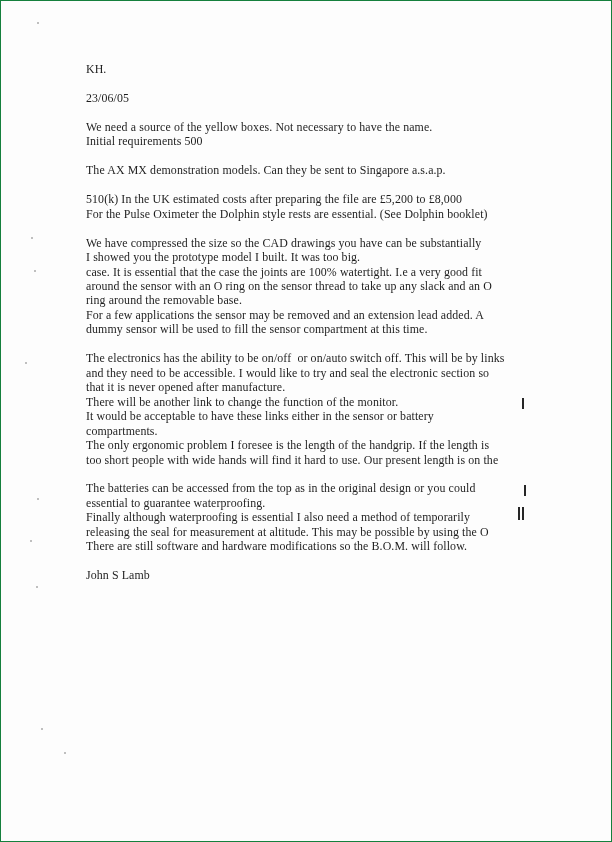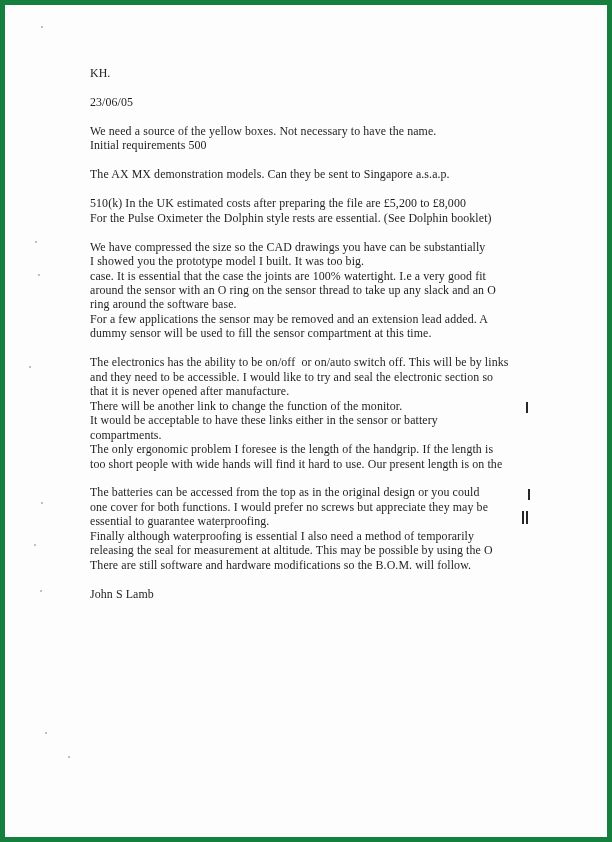--- a/index.html
+++ b/index.html
@@ -6,21 +6,21 @@
     margin: 0;
     padding: 0;
     background: #ffffff;
   }
   .page {
     position: relative;
     width: 612px;
     height: 842px;
     background: #fdfdfd;
     box-sizing: border-box;
-    border: 5px solid #15803d;
+    border: 1px solid #15803d;
     overflow: hidden;
     font-family: "Liberation Serif", "DejaVu Serif", serif;
   }
   .doc {
     position: absolute;
     left: 85px;
     top: 61px;
     width: 460px;
     font-size: 11.9px;
     line-height: 14.45px;
@@ -70,37 +70,36 @@
       </div>
       <div class="para">
         <div class="line">510(k) In the UK estimated costs after preparing the file are £5,200 to £8,000</div>
         <div class="line">For the Pulse Oximeter the Dolphin style rests are essential. (See Dolphin booklet)</div>
       </div>
       <div class="para">
         <div class="line">We have compressed the size so the CAD drawings you have can be substantially</div>
         <div class="line">I showed you the prototype model I built. It was too big.</div>
         <div class="line">case. It is essential that the case the joints are 100% watertight. I.e a very good fit</div>
         <div class="line">around the sensor with an O ring on the sensor thread to take up any slack and an O</div>
-        <div class="line">ring around the software base.</div>
+        <div class="line">ring around the removable base.</div>
         <div class="line">For a few applications the sensor may be removed and an extension lead added. A</div>
         <div class="line">dummy sensor will be used to fill the sensor compartment at this time.</div>
       </div>
       <div class="para">
         <div class="line">The electronics has the ability to be on/off  or on/auto switch off. This will be by links</div>
         <div class="line">and they need to be accessible. I would like to try and seal the electronic section so</div>
         <div class="line">that it is never opened after manufacture.</div>
         <div class="line">There will be another link to change the function of the monitor.</div>
         <div class="line">It would be acceptable to have these links either in the sensor or battery</div>
         <div class="line">compartments.</div>
         <div class="line">The only ergonomic problem I foresee is the length of the handgrip. If the length is</div>
         <div class="line">too short people with wide hands will find it hard to use. Our present length is on the</div>
       </div>
       <div class="para">
         <div class="line">The batteries can be accessed from the top as in the original design or you could</div>
-        <div class="line">one cover for both functions. I would prefer no screws but appreciate they may be</div>
         <div class="line">essential to guarantee waterproofing.</div>
         <div class="line">Finally although waterproofing is essential I also need a method of temporarily</div>
         <div class="line">releasing the seal for measurement at altitude. This may be possible by using the O</div>
         <div class="line">There are still software and hardware modifications so the B.O.M. will follow.</div>
       </div>
       <div class="para extra-space">
         <div class="line">John S Lamb</div>
       </div>
     </div>
   <div id="marks">

